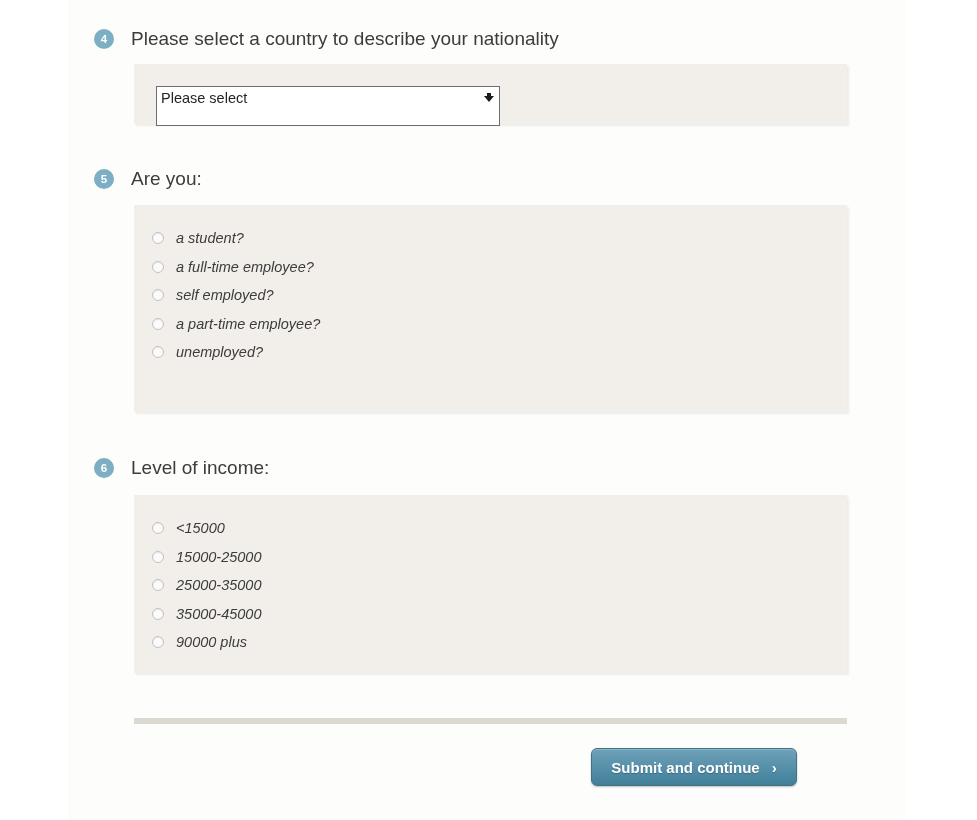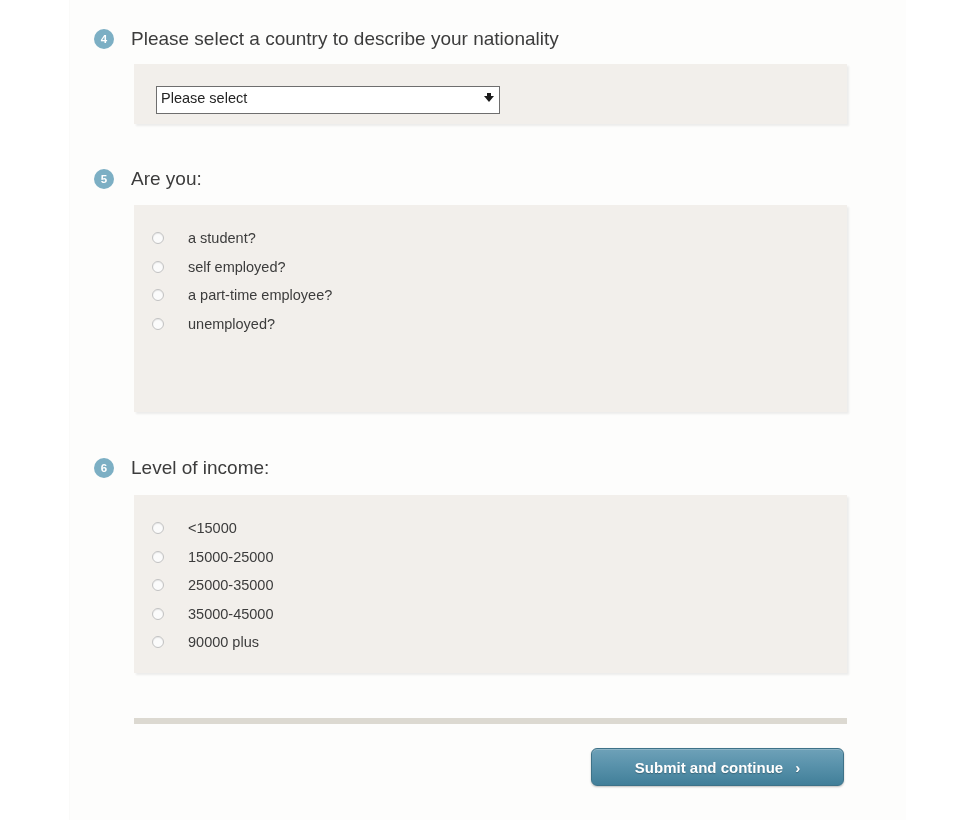--- a/index.html
+++ b/index.html
@@ -84,21 +84,21 @@
   .select-wrap {
     position: absolute;
     left: 22px;
     top: 22px;
     width: 344px;
     height: 24px;
   }
   .fake-select {
     position: relative;
     width: 344px;
-    height: 28px;
+    height: 40px;
     background: #ffffff;
     border: 1px solid #6e6e6e;
     box-sizing: border-box;
     font-size: 14.5px;
     color: #242424;
     line-height: 22px;
     padding-left: 4px;
     cursor: default;
   }
   .select-arrow {
@@ -134,41 +134,42 @@
     width: 12px;
     height: 12px;
     border-radius: 50%;
     background: #fbfbfb;
     border: 1px solid #c2c2c2;
     box-shadow: inset 0 1px 1px rgba(0,0,0,0.08);
     box-sizing: border-box;
     flex: 0 0 auto;
   }
   .radio-label {
-    margin-left: 24px;
+    margin-left: 12px;
     font-size: 14.5px;
     color: #3c3c3c;
     line-height: 18px;
     white-space: nowrap;
+    font-style: italic;
   }
 
   
   #footer-divider {
     position: absolute;
     left: 64px;
     top: 718px;
     width: 713px;
     height: 6px;
     background: #dcd9d1;
   }
   #submit-button {
     position: absolute;
     left: 521px;
     top: 748px;
-    width: 253px;
+    width: 206px;
     height: 38px;
     border: 1px solid #3e7288;
     border-radius: 6px;
     background: linear-gradient(to bottom, #6ea1b8 0%, #5992ab 45%, #417f99 100%);
     box-shadow: 0 1px 2px rgba(0,0,0,0.25), inset 0 1px 0 rgba(255,255,255,0.22);
     color: #ffffff;
     font-size: 15px;
     font-weight: bold;
     display: flex;
     align-items: center;
@@ -211,20 +212,24 @@
         <span class="question-label">Are you:</span>
       </div>
       <div class="answer-panel" style="top:37px; height:207px;">
         <div class="radio-list">
           <label class="radio-row">
             <span class="radio-dot"></span>
             <span class="radio-label">a student?</span>
           </label>
           <label class="radio-row">
             <span class="radio-dot"></span>
+            <span class="radio-label">a full-time employee?</span>
+          </label>
+          <label class="radio-row">
+            <span class="radio-dot"></span>
             <span class="radio-label">self employed?</span>
           </label>
           <label class="radio-row">
             <span class="radio-dot"></span>
             <span class="radio-label">a part-time employee?</span>
           </label>
           <label class="radio-row">
             <span class="radio-dot"></span>
             <span class="radio-label">unemployed?</span>
           </label>

